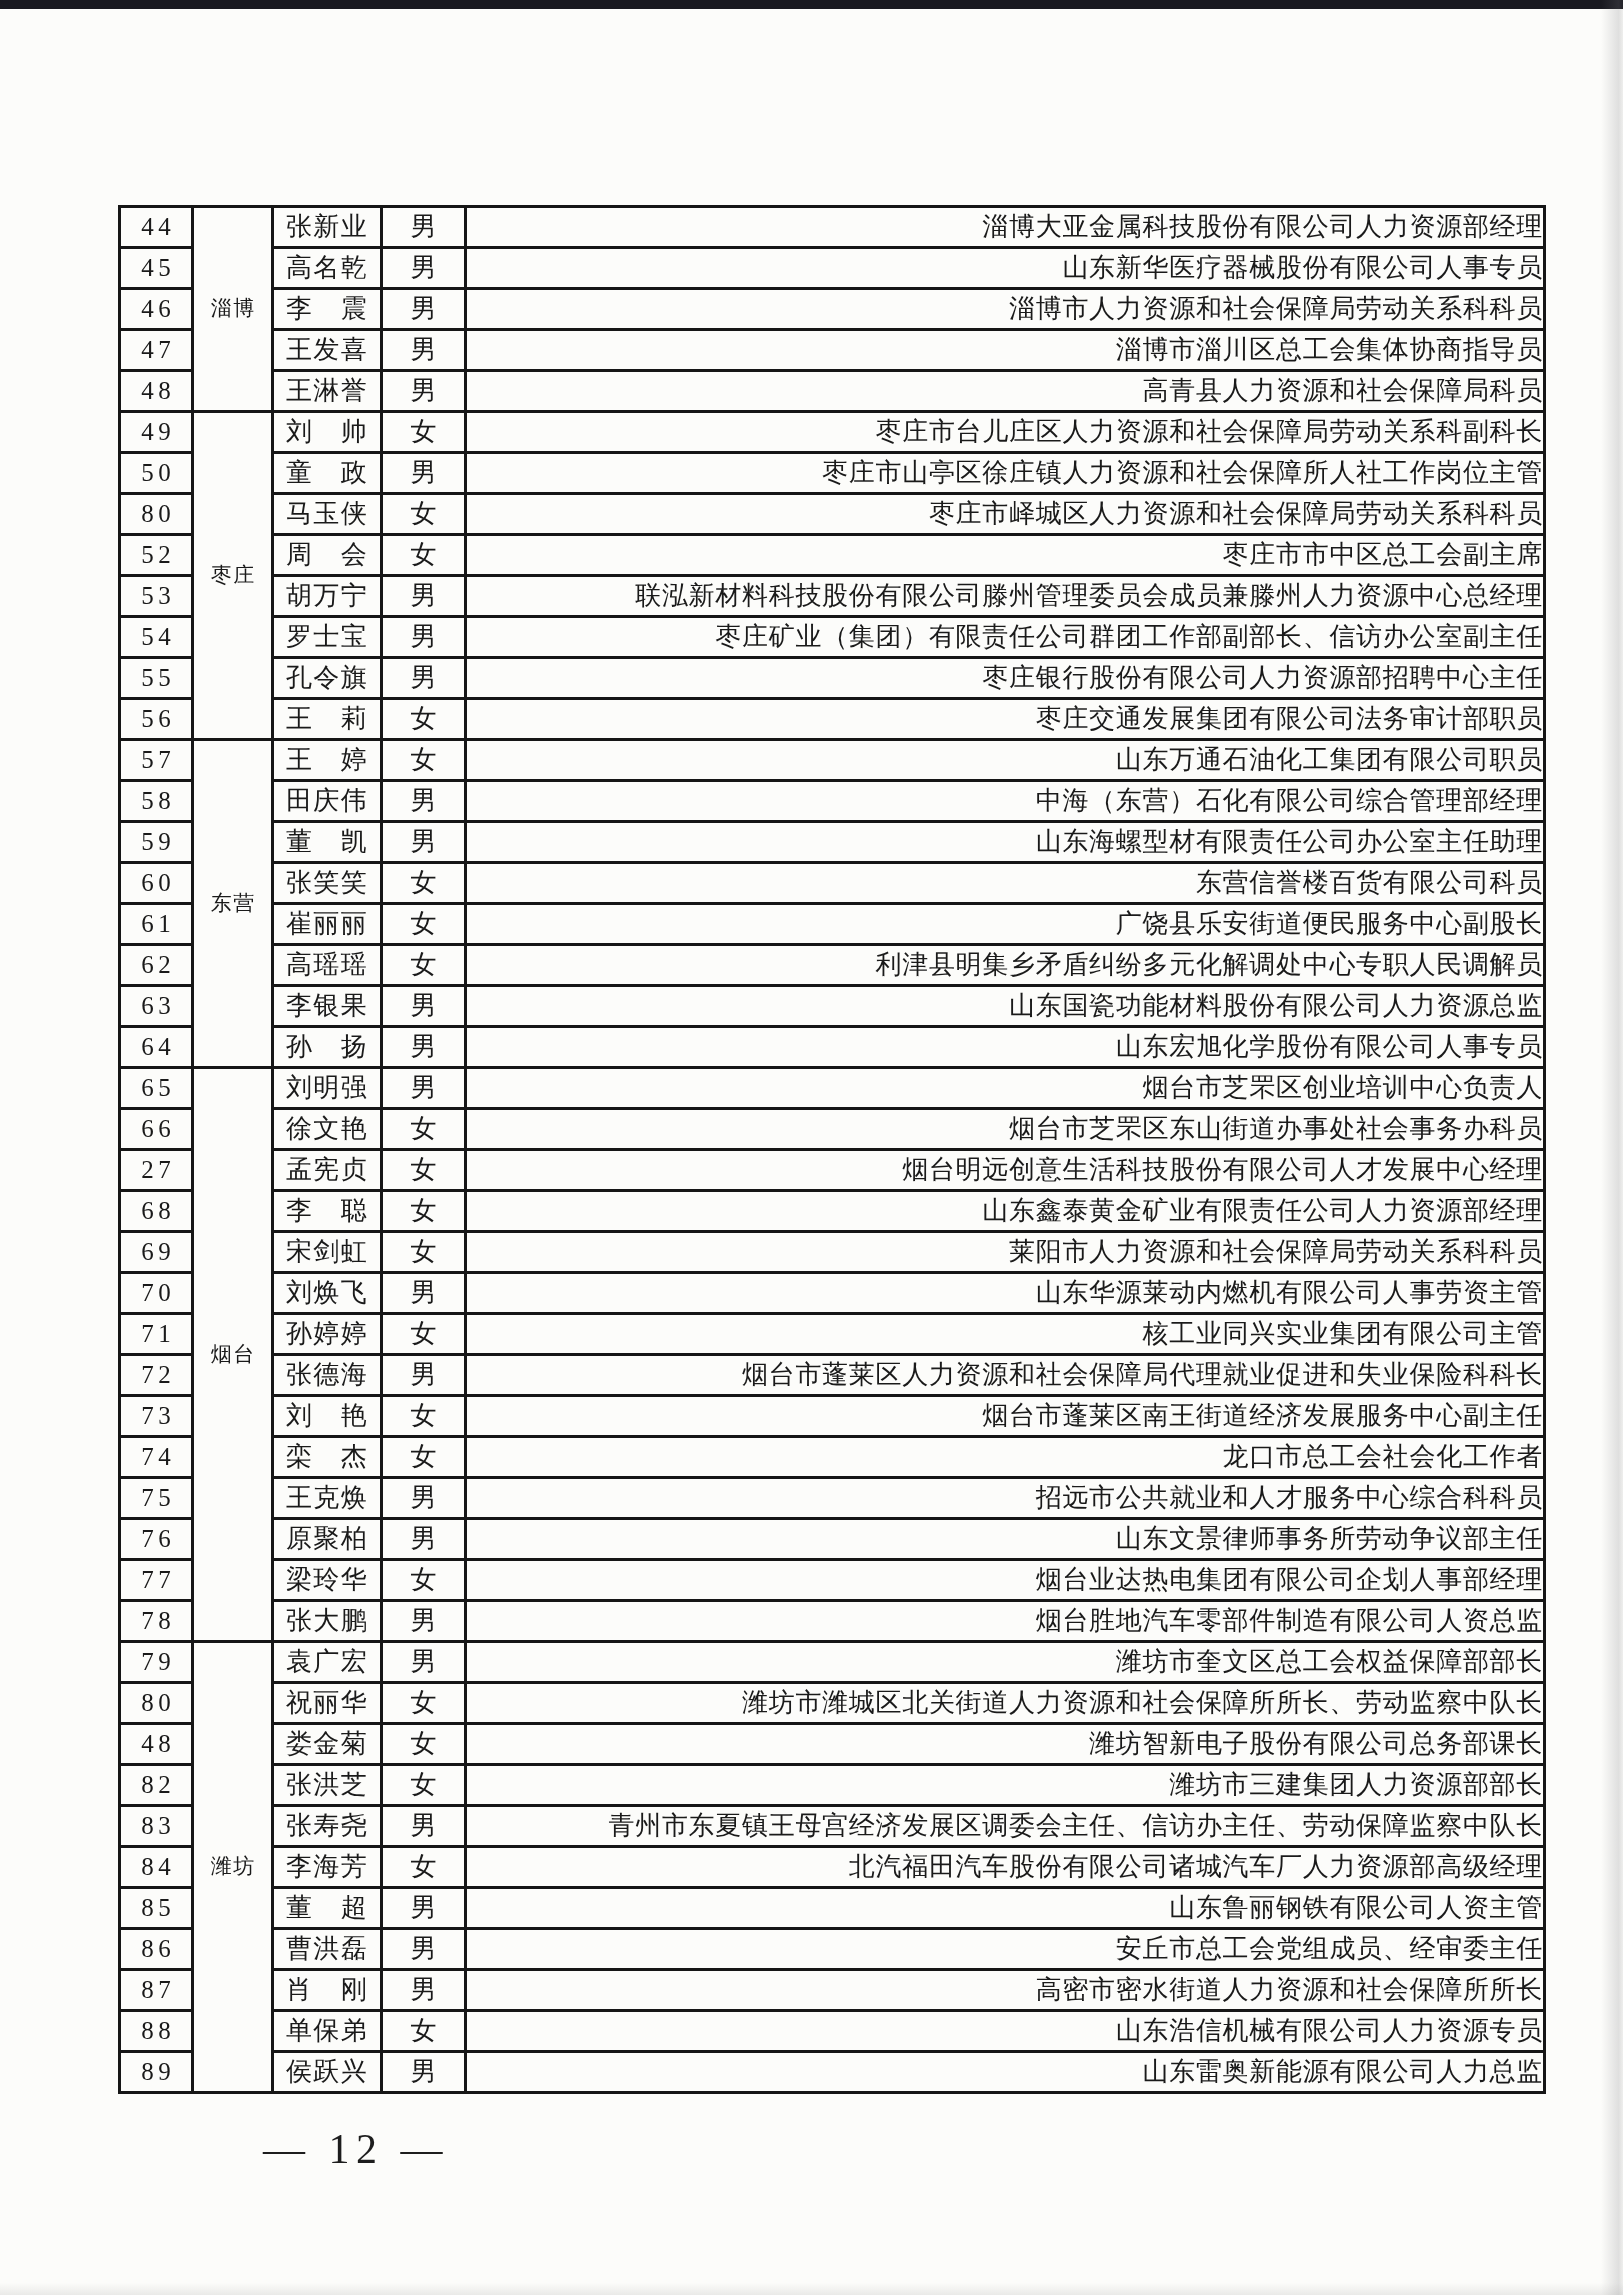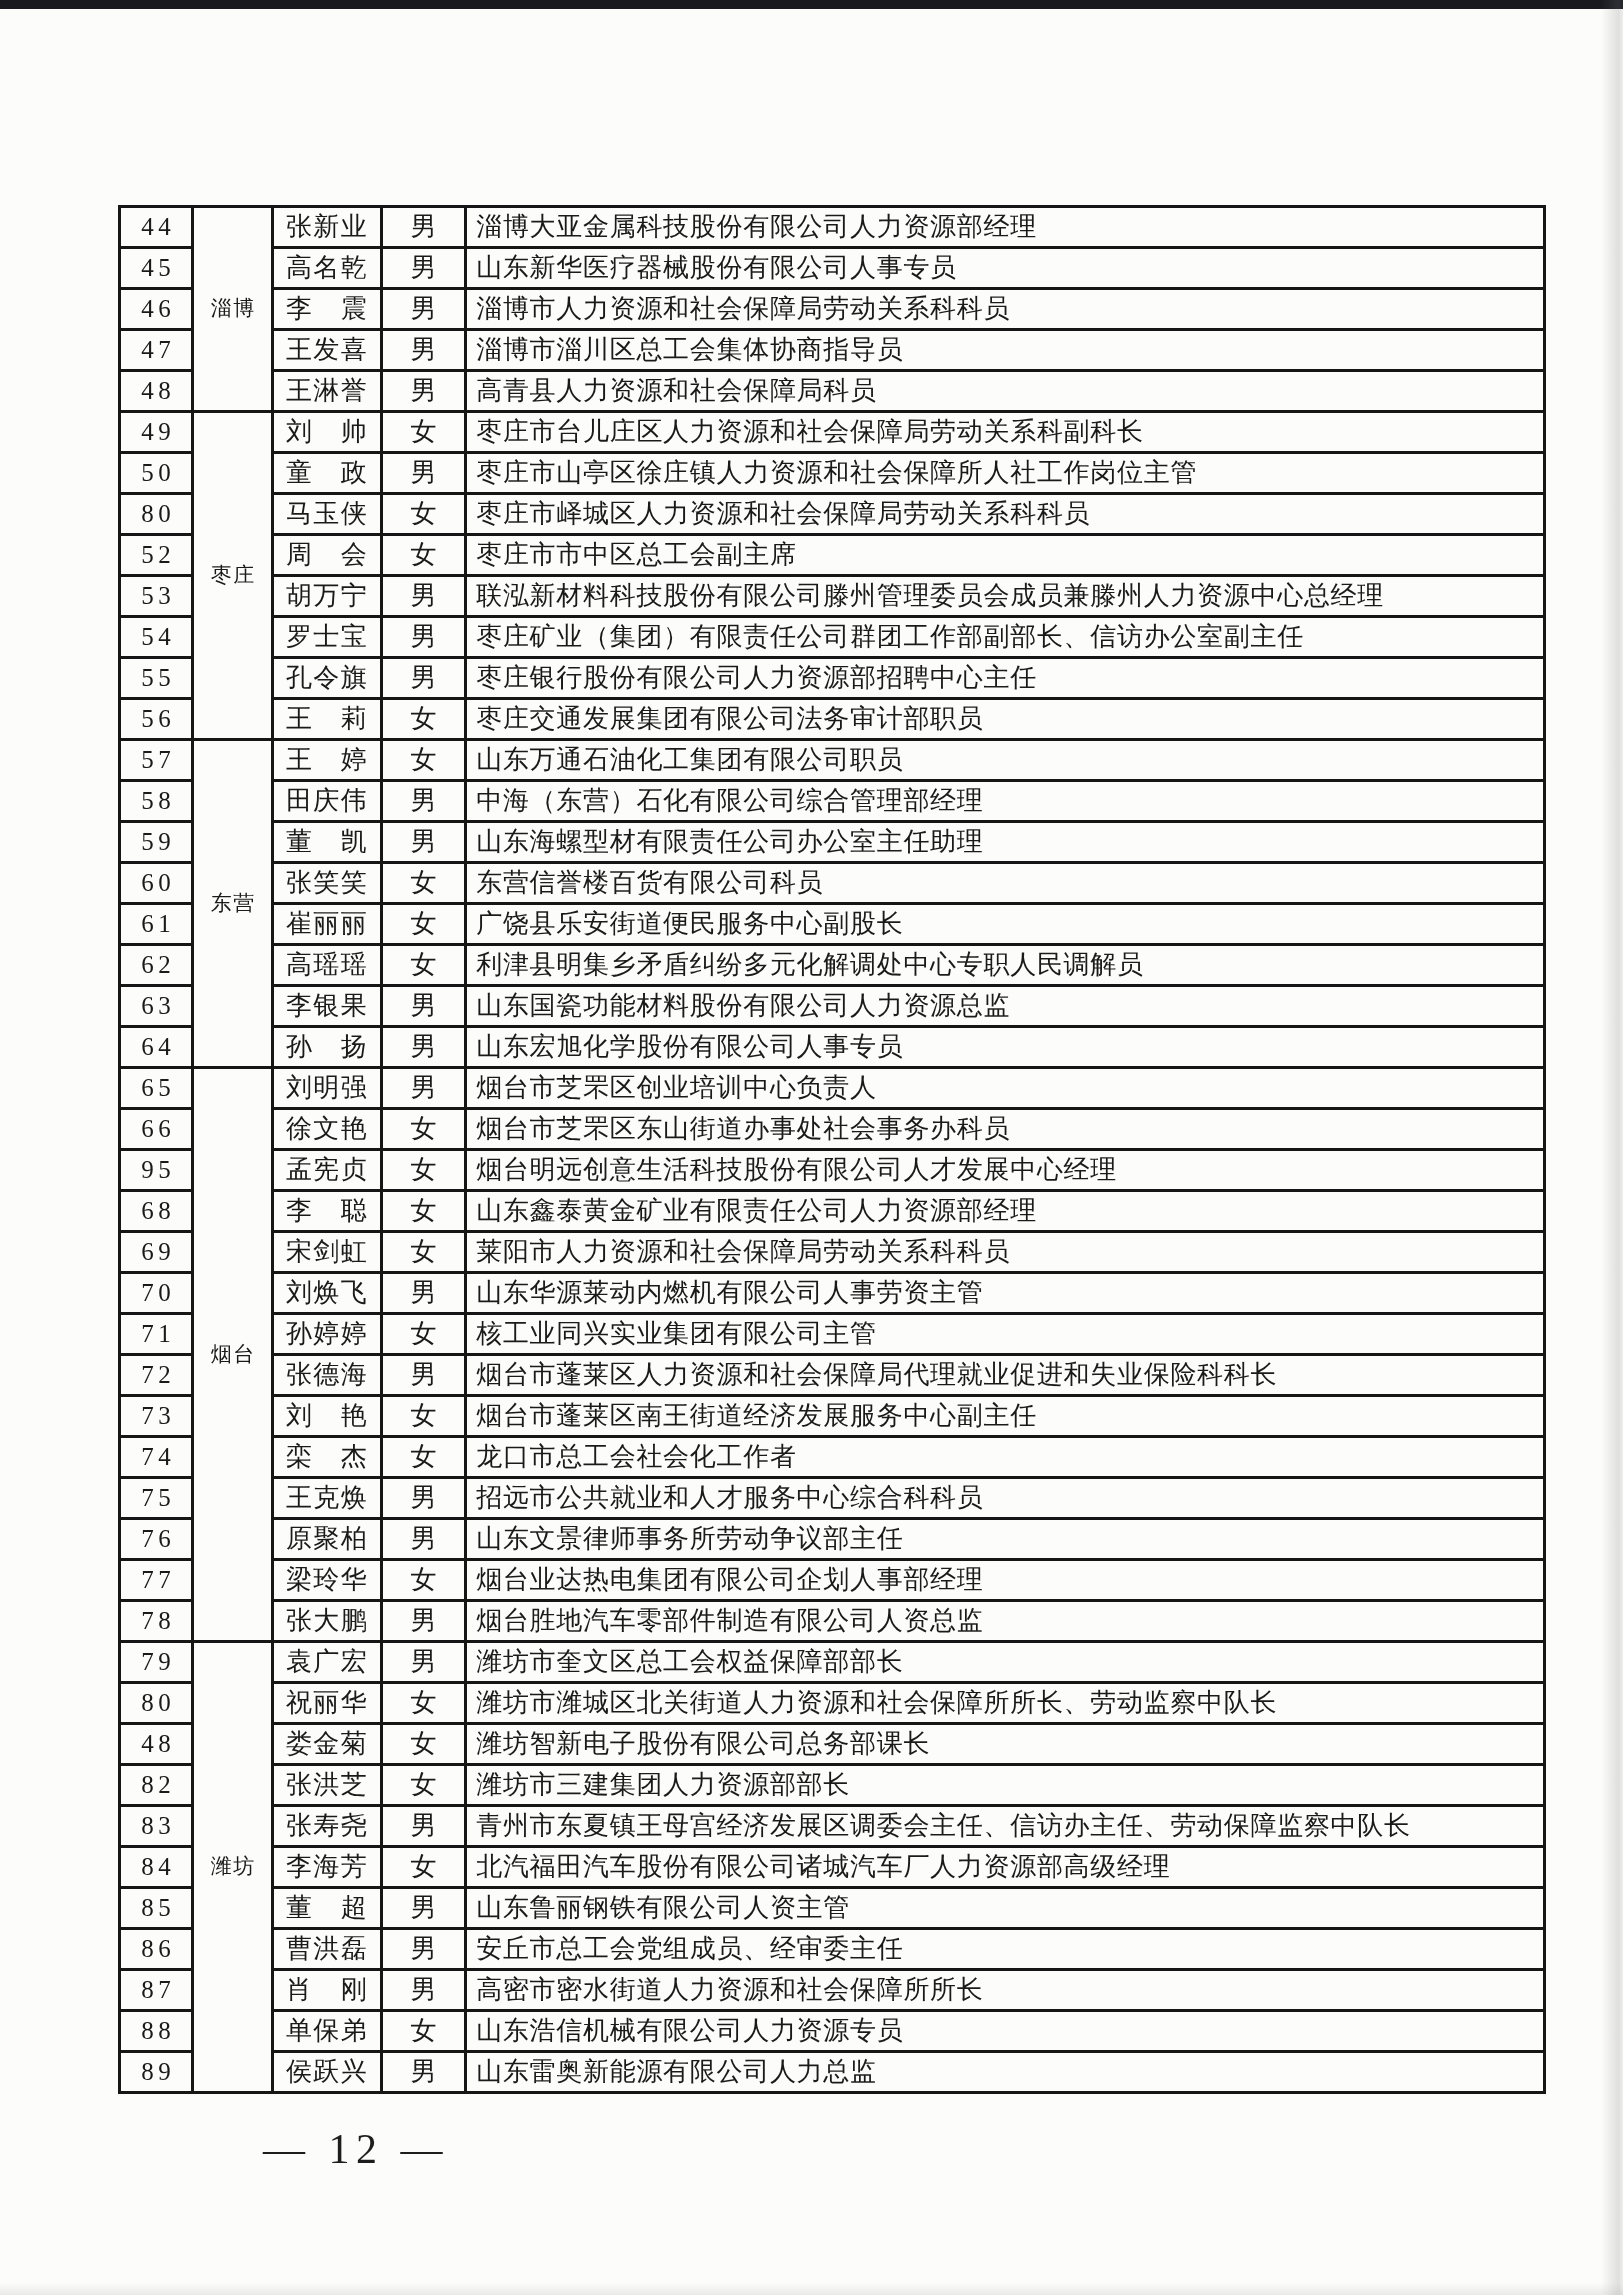--- a/index.html
+++ b/index.html
@@ -73,21 +73,21 @@
     text-align: center;
     font-size: 26px;
     letter-spacing: 1.3px;
     margin-top: 24px;
   }
   td.gender-cell {
     text-align: center;
     font-size: 26px;
   }
   td.title-cell {
-    text-align: left;
+    text-align: right;
     padding-left: 9.2px;
     font-size: 26px;
     letter-spacing: 0.7px;
     margin-top: 12px;
   }
   .page-footer {
     position: absolute;
     left: 263px;
     top: 2125px;
     font-size: 42px;
@@ -245,21 +245,21 @@
         <td class="gender-cell">男</td>
         <td class="title-cell">烟台市芝罘区创业培训中心负责人</td>
       </tr>
       <tr>
         <td class="no-cell">66</td>
         <td class="name-cell">徐文艳</td>
         <td class="gender-cell">女</td>
         <td class="title-cell">烟台市芝罘区东山街道办事处社会事务办科员</td>
       </tr>
       <tr>
-        <td class="no-cell">95</td>
+        <td class="no-cell">27</td>
         <td class="name-cell">孟宪贞</td>
         <td class="gender-cell">女</td>
         <td class="title-cell">烟台明远创意生活科技股份有限公司人才发展中心经理</td>
       </tr>
       <tr>
         <td class="no-cell">68</td>
         <td class="name-cell">李　聪</td>
         <td class="gender-cell">女</td>
         <td class="title-cell">山东鑫泰黄金矿业有限责任公司人力资源部经理</td>
       </tr>

